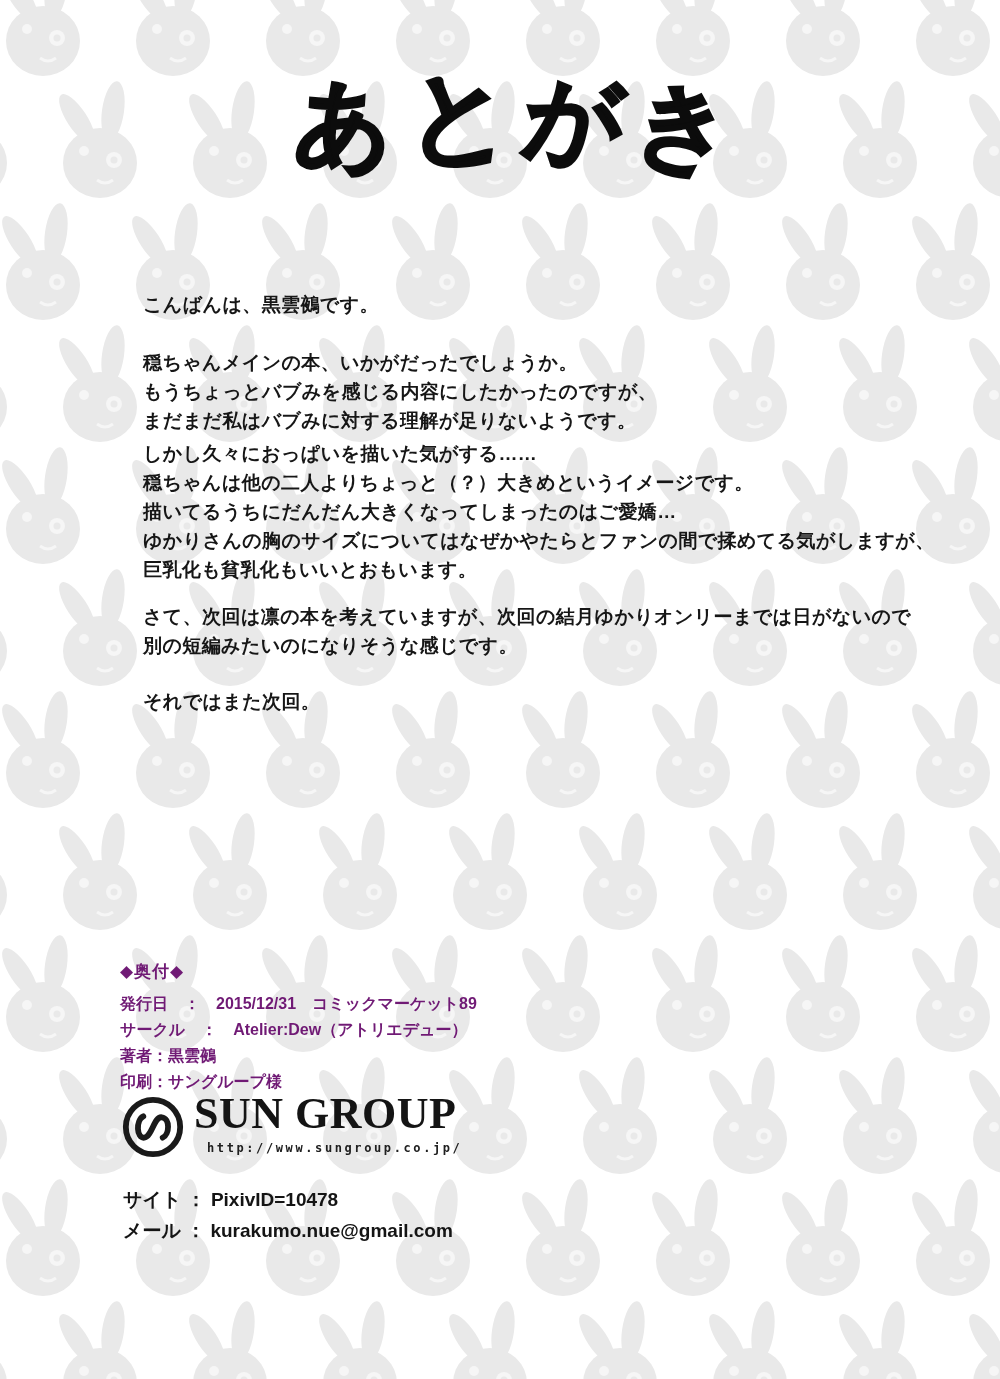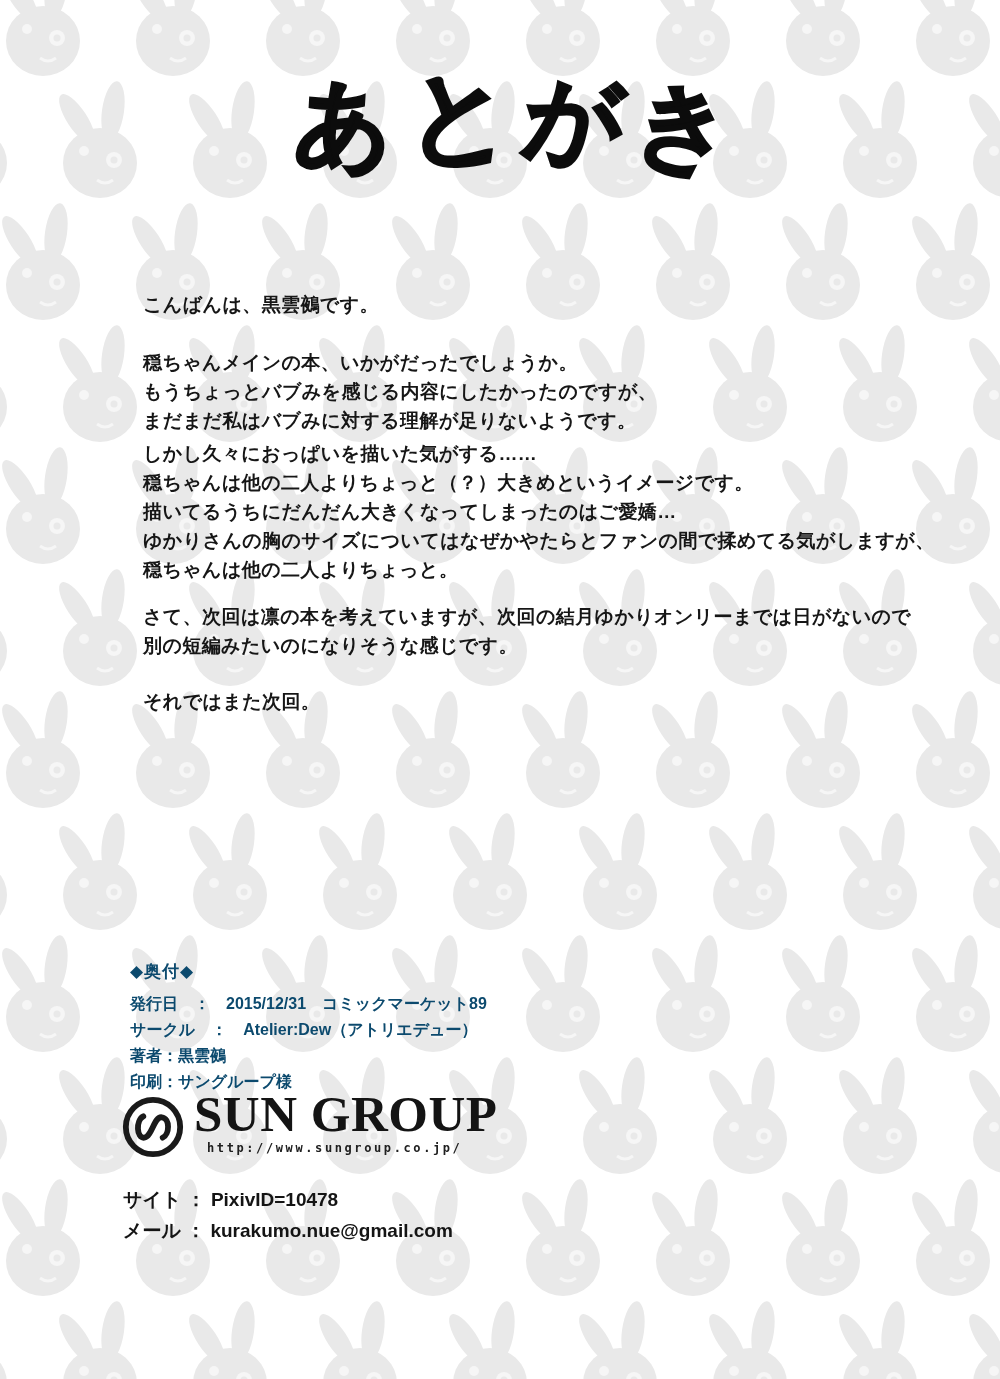--- a/index.html
+++ b/index.html
@@ -51,43 +51,43 @@
   }
   .para { margin: 0; }
   .p2 { margin-top: 29px; }
   .p3 { margin-top: 4px; }
   .p4 { margin-top: 18px; }
   .p5 { margin-top: 27px; }
   .line { display: block; white-space: pre; }
 
   .colophon {
     position: absolute;
-    left: 130px;
+    left: 120px;
     top: 960px;
     z-index: 1;
     font-weight: 700;
-    color: #0c4a6e;
+    color: #701a75;
   }
   .col-heading { font-size: 17px; margin-bottom: 8px; letter-spacing: 1px; }
   .col-line { font-size: 16px; line-height: 26px; white-space: pre; }
 
   .printer {
     position: absolute;
     left: 120px;
     top: 1088px;
     z-index: 1;
     display: flex;
     align-items: flex-start;
   }
   .emblem { width: 66px; height: 66px; margin-top: 6px; }
   .printer-text { margin-left: 8px; }
   .printer-name {
     font-family: "Liberation Serif", "DejaVu Serif", serif;
     font-weight: 700;
-    font-size: 51px;
+    font-size: 44px;
     line-height: 52px;
     letter-spacing: 0.5px;
     color: #141414;
     white-space: pre;
   }
   .printer-url {
     font-family: "DejaVu Sans Mono", "Liberation Mono", monospace;
     font-size: 12px;
     font-weight: 700;
     letter-spacing: 2.6px;
@@ -144,21 +144,21 @@
   <p class="para p2">
     <span class="line">穏ちゃんメインの本、いかがだったでしょうか。</span>
     <span class="line">もうちょっとバブみを感じる内容にしたかったのですが、</span>
     <span class="line">まだまだ私はバブみに対する理解が足りないようです。</span>
   </p>
   <p class="para p3">
     <span class="line">しかし久々におっぱいを描いた気がする……</span>
     <span class="line">穏ちゃんは他の二人よりちょっと（？）大きめというイメージです。</span>
     <span class="line">描いてるうちにだんだん大きくなってしまったのはご愛嬌…</span>
     <span class="line">ゆかりさんの胸のサイズについてはなぜかやたらとファンの間で揉めてる気がしますが、</span>
-    <span class="line">穏ちゃんは他の二人よりちょっと。</span>
+    <span class="line">巨乳化も貧乳化もいいとおもいます。</span>
   </p>
   <p class="para p4">
     <span class="line">さて、次回は凛の本を考えていますが、次回の結月ゆかりオンリーまでは日がないので</span>
     <span class="line">別の短編みたいのになりそうな感じです。</span>
   </p>
   <p class="para p5">
     <span class="line">それではまた次回。</span>
   </p>
 </div>
 

